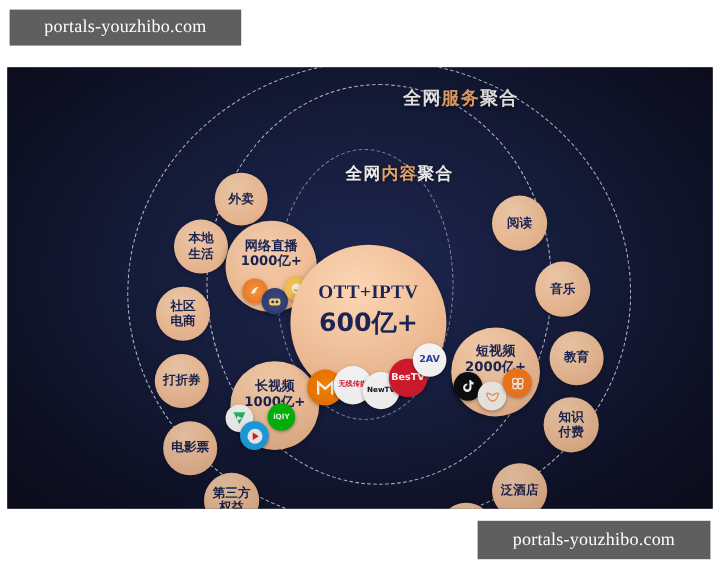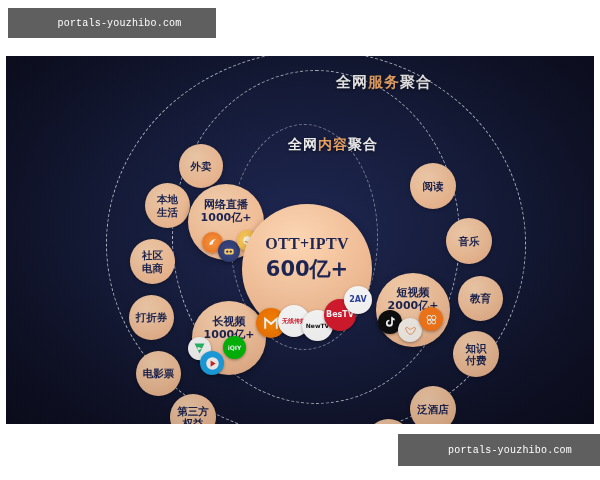--- a/index.html
+++ b/index.html
@@ -14,27 +14,26 @@
     font-family: "Liberation Sans", "DejaVu Sans", sans-serif;
     position: relative;
     overflow: hidden;
   }
 
   
   .watermark {
     position: absolute;
     background: #5f5f5f;
     color: #ffffff;
-    font-size: 10px;
+    font-size: 15px;
     letter-spacing: 0.2px;
     display: flex;
     align-items: center;
     justify-content: center;
-    font-family: Liberation Mono, monospace;
-    padding-left: 15px;
+    font-family: Liberation Serif, serif;
   }
   #wm-top {
     left: 8px;
     top: 8px;
     width: 193px;
     height: 30px;
   }
   #wm-bottom {
     left: 398px;
     top: 434px;

